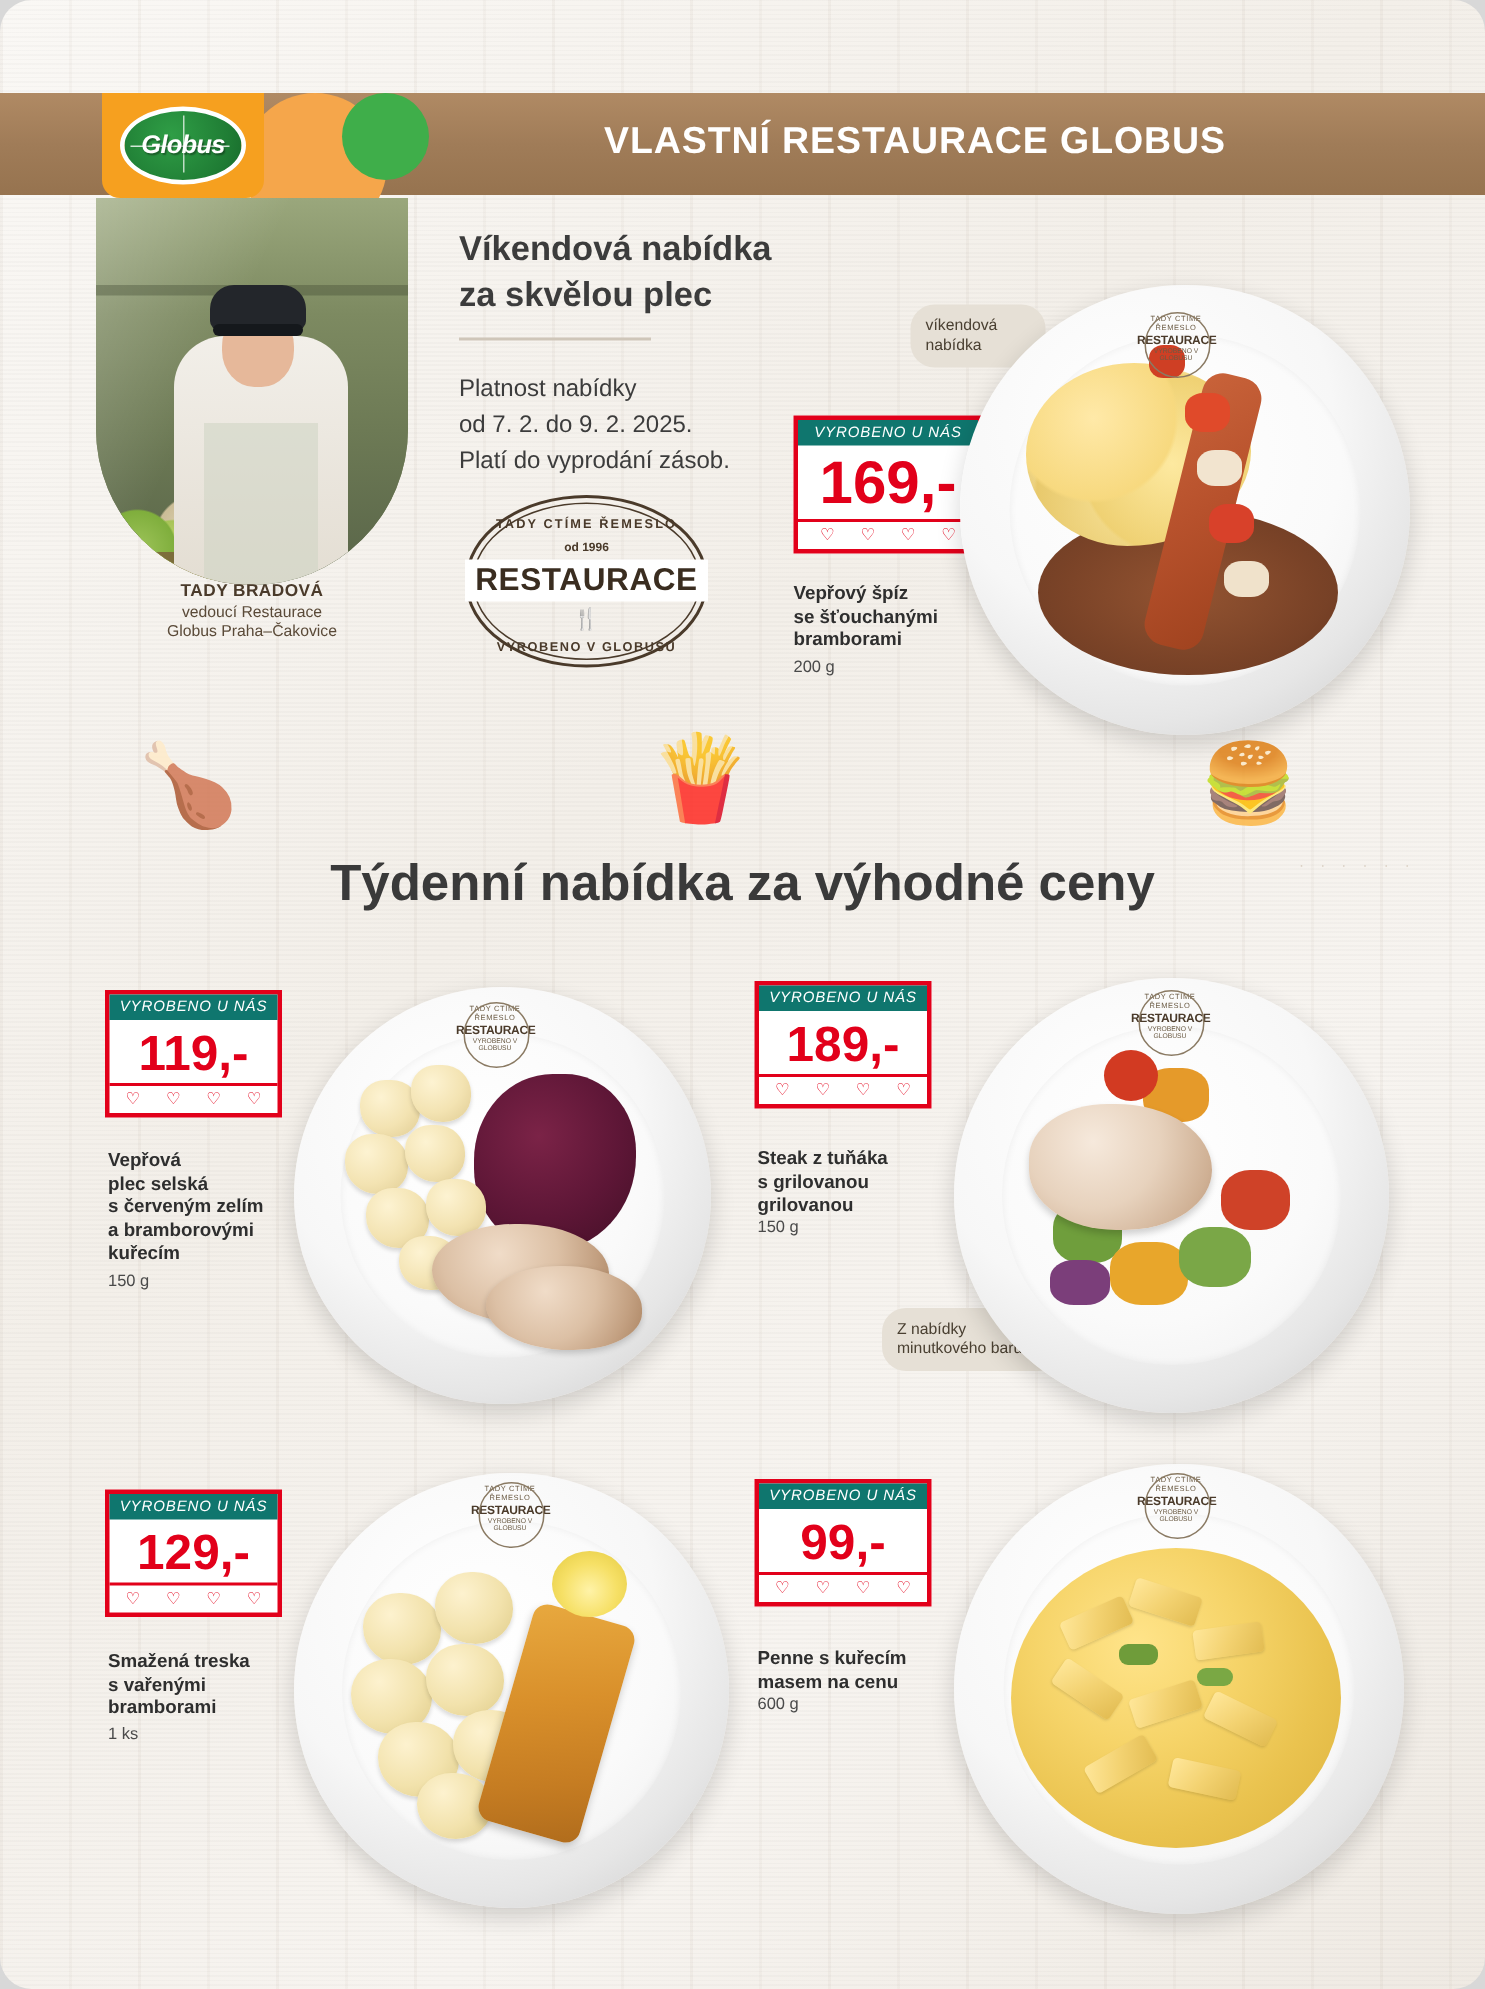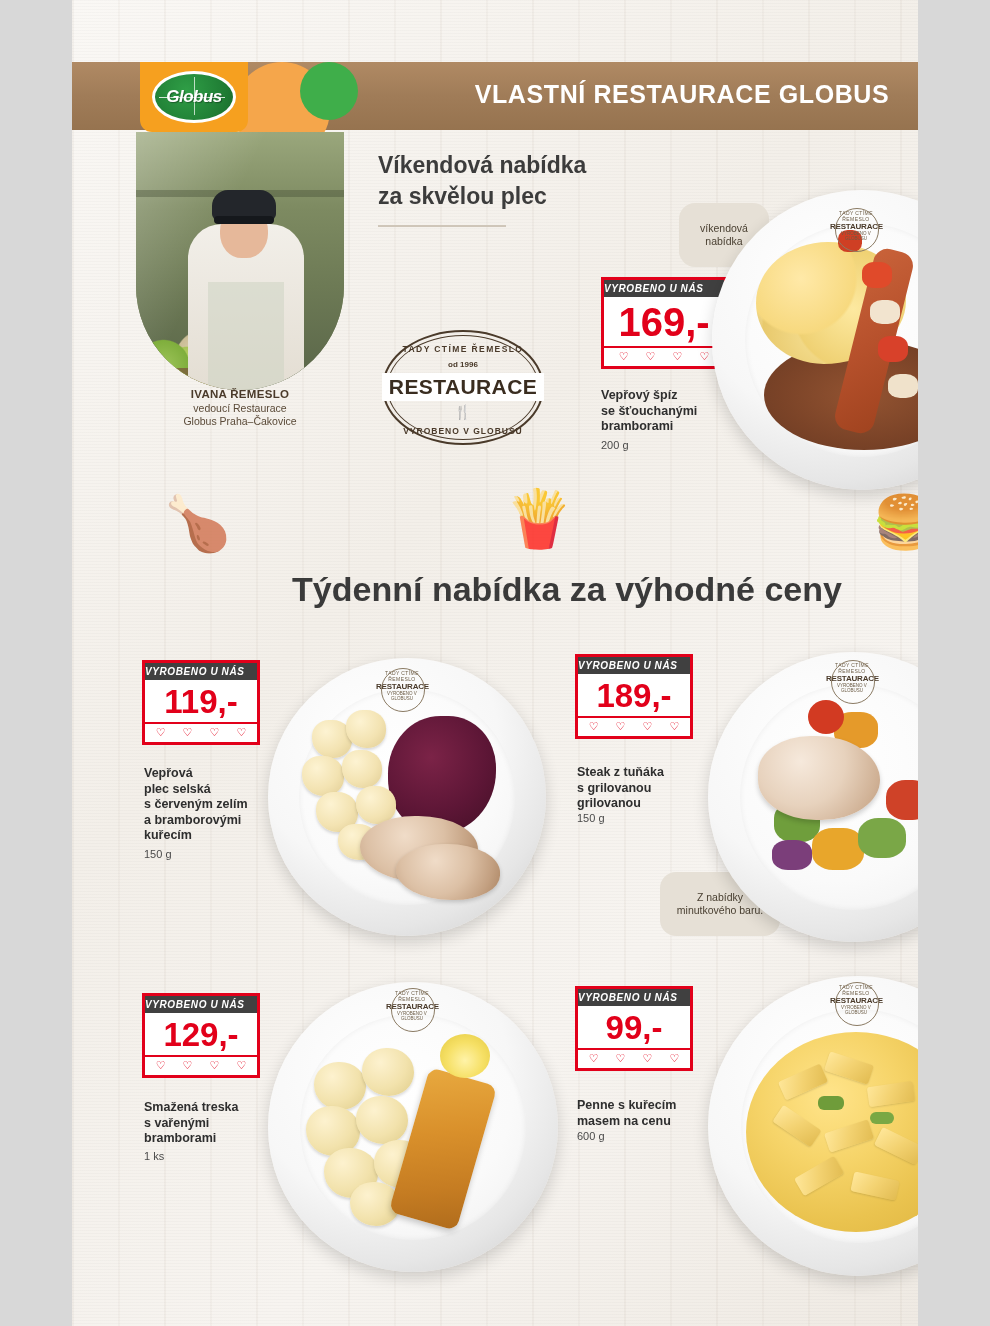--- a/index.html
+++ b/index.html
@@ -5,40 +5,41 @@
   html, body {
     margin: 0;
     padding: 0;
     background: #d8d8d8;
   }
   body {
     font-family: "Liberation Sans", sans-serif;
   }
   #page {
     position: relative;
-    width: 846px;
+    width: 990px;
     height: 1326px;
     margin: 0 auto;
     background:
       repeating-linear-gradient(180deg,
         rgba(0,0,0,0.018) 0px,
         rgba(0,0,0,0.018) 1px,
         rgba(255,255,255,0) 1px,
         rgba(255,255,255,0) 3px),
       repeating-linear-gradient(90deg,
         rgba(160,140,120,0.07) 0px,
         rgba(160,140,120,0.07) 2px,
         rgba(255,255,255,0) 2px,
         rgba(255,255,255,0) 46px,
         rgba(150,130,110,0.05) 46px,
         rgba(150,130,110,0.05) 48px,
         rgba(255,255,255,0) 48px,
         rgba(255,255,255,0) 92px),
       linear-gradient(135deg, #faf8f5 0%, #f3efe9 40%, #f7f4f0 70%, #efeae3 100%);
     overflow: hidden;
+    border-radius: 21px;
   }
   
   .header-bar {
     position: absolute;
     left: 0; top: 62px;
     width: 990px; height: 68px;
     background: linear-gradient(180deg, #b08a64 0%, #a07c58 50%, #96734f 100%);
   }
   .header-title {
     position: absolute;
@@ -294,25 +295,25 @@
   }
   
   .pricetag {
     position: absolute;
     background: #ffffff;
     border: 3px solid #e2001a;
     width: 112px;
   }
   .pricetag.big { width: 120px; }
   .pricetag .made {
-    background: #404040;
+    background: #0f766e;
     color: #ffffff;
     font-size: 10px;
-    font-weight: bold;
-    text-align: left;
+    font-weight: normal;
+    text-align: center;
     letter-spacing: 0.6px;
     padding: 3px 0 3px;
     font-style: italic;
   }
   .pricetag .value {
     color: #e2001a;
     font-weight: bold;
     text-align: center;
     line-height: 1;
     padding: 5px 0 4px;
@@ -341,23 +342,23 @@
     font-size: 11px;
     color: #4a4a4a;
   }
   
   .bubble {
     position: absolute;
     background: #e6e0d6;
     border-radius: 16px;
     color: #4a4032;
     font-size: 10.5px;
-    text-align: center;
+    text-align: left;
     line-height: 13px;
-    padding: 19px 10px;
+    padding: 8px 10px;
   }
   
   .plate {
     position: absolute;
     border-radius: 50%;
     background:
       radial-gradient(circle at 38% 30%, #ffffff 0%, #f7f7f7 48%, #e6e6e6 72%, #d2d2d2 90%, #c2c2c2 100%);
     box-shadow: 0 6px 16px rgba(0,0,0,0.16);
   }
   .plate .inner {
@@ -505,31 +506,36 @@
   <div class="chef-photo">
     <div class="bg-kitchen"></div>
     <div class="shelf"></div>
     <div class="chef-veg"></div>
     <div class="chef-board"></div>
     <div class="chef-body"></div>
     <div class="chef-apron"></div>
     <div class="chef-head"></div>
     <div class="chef-cap"></div>
   </div>
-  <div class="chef-name">IVANA ŘEMESLO</div>
+  <div class="chef-name">TADY BRADOVÁ</div>
   <div class="chef-role">
     <div>vedoucí Restaurace</div>
     <div>Globus Praha–Čakovice</div>
   </div>
 
   <div class="weekend-title">
     <div>Víkendová nabídka</div>
     <div>za skvělou plec</div>
   </div>
   <div class="rule"></div>
+  <div class="validity">
+    <div>Platnost nabídky</div>
+    <div>od 7. 2. do 9. 2. 2025.</div>
+    <div>Platí do vyprodání zásob.</div>
+  </div>
 
   <div class="stamp">
     <div class="ring"></div>
     <div class="ring2"></div>
     <div class="top-txt">TADY CTÍME ŘEMESLO</div>
     <div class="mid-txt">od 1996</div>
     <div class="band"></div>
     <div class="main">RESTAURACE</div>
     <div class="cutlery">🍴</div>
     <div class="bot-txt">VYROBENO V GLOBUSU</div>

